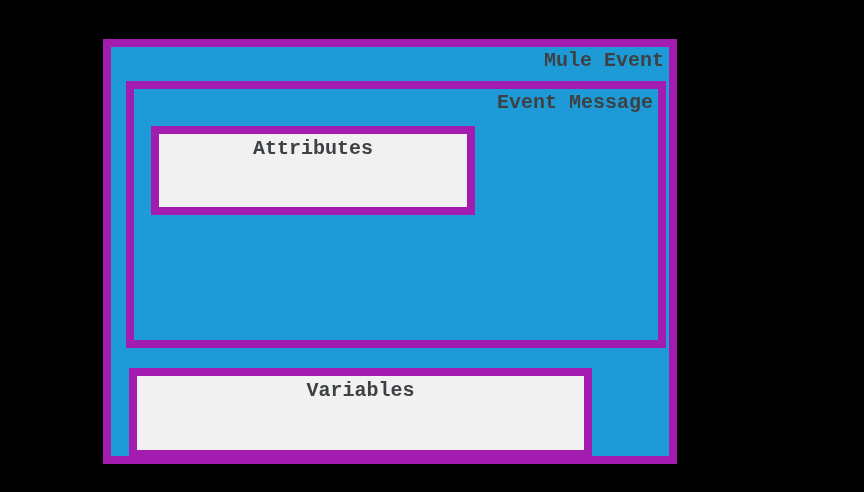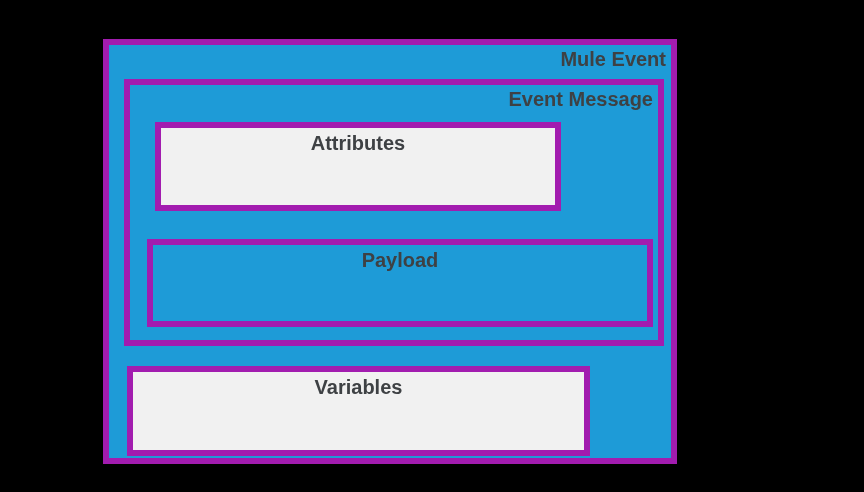--- a/index.html
+++ b/index.html
@@ -11,43 +11,43 @@
     position: relative;
     width: 864px;
     height: 492px;
     background: #000000;
     overflow: hidden;
     font-family: "Liberation Sans", sans-serif;
   }
   .box {
     position: absolute;
     box-sizing: border-box;
-    border: 6px solid #a21caf;
+    border: 8px solid #a21caf;
+    font-family: Liberation Mono, monospace;
   }
   .mule-event {
     left: 103px;
     top: 39px;
     width: 574px;
     height: 425px;
     background: #1e9bd7;
   }
   .mule-message {
     left: 15px;
     top: 34px;
     width: 540px;
     height: 267px;
     background: transparent;
   }
   .attributes {
     left: 17px;
     top: 37px;
-    width: 406px;
+    width: 324px;
     height: 89px;
     background: #f1f1f1;
-    margin-left: 8px;
   }
   .payload {
     left: 17px;
     top: 154px;
     width: 506px;
     height: 88px;
     background: transparent;
   }
   .variables {
     left: 18px;
@@ -83,22 +83,19 @@
   <div class="box mule-event">
     <div class="label label-corner">Mule Event</div>
 
     <div class="box mule-message">
       <div class="label label-corner">Event Message</div>
 
       <div class="box attributes">
         <div class="label label-top-center">Attributes</div>
       </div>
 
-      <div class="box payload">
-        <div class="label label-top-center">Payload</div>
-      </div>
     </div>
 
     <div class="box variables">
       <div class="label label-top-center">Variables</div>
     </div>
   </div>
 </div>
 
 </body></html>

